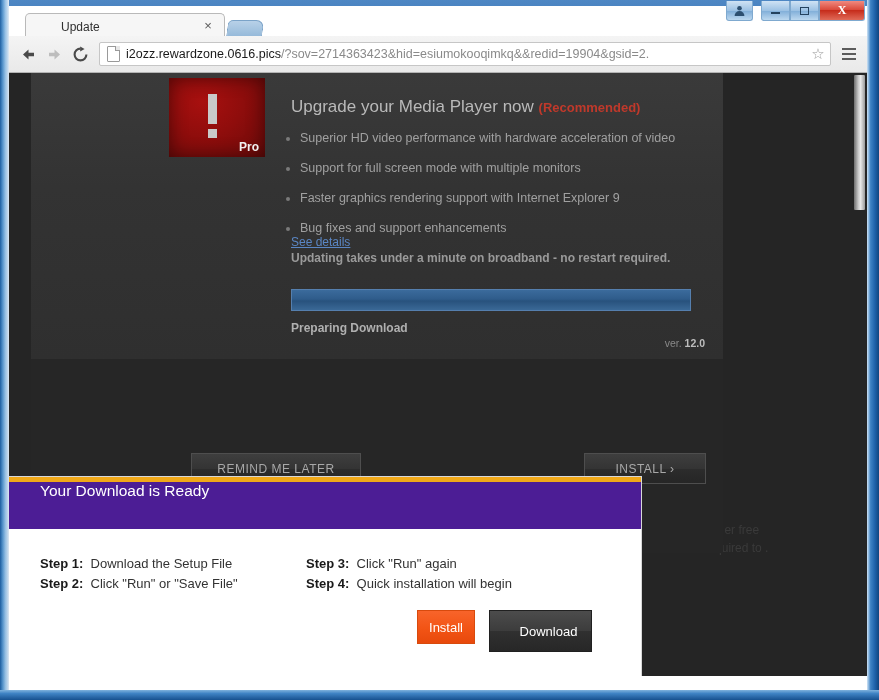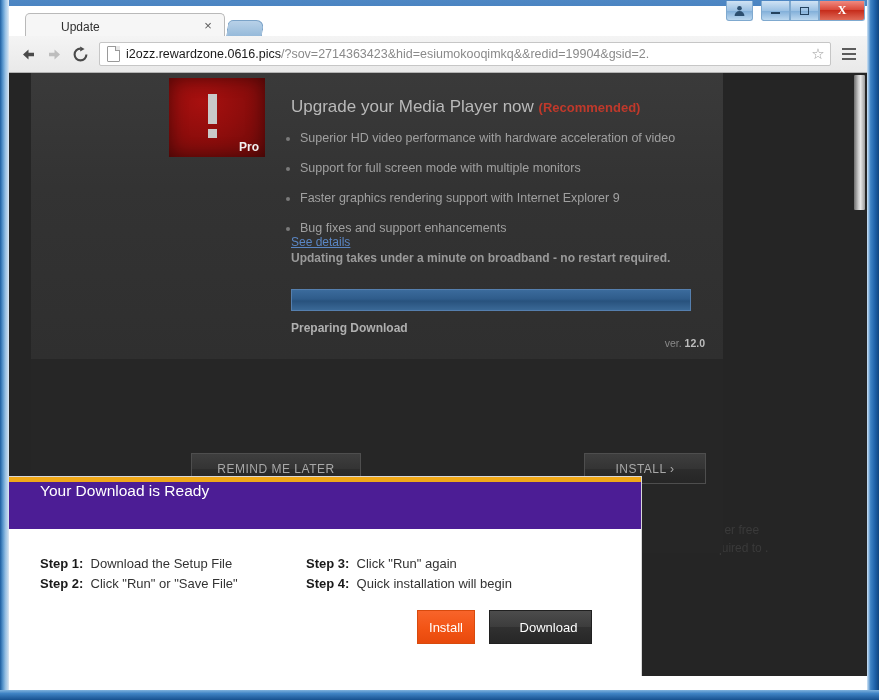--- a/index.html
+++ b/index.html
@@ -366,21 +366,21 @@
   .btn-orange {
     width: 58px; height: 34px;
     background: linear-gradient(180deg,#f8642a 0%, #f25415 55%, #e8490c 100%);
     color: #ffffff; font-size: 13px;
     display:flex; align-items:center; justify-content:center;
     border: 1px solid #d84a0d;
     box-sizing: border-box;
     font-family: Liberation Sans, sans-serif;
   }
   .btn-graydl {
-    width: 103px; height: 34px;
+    width: 103px; height: 42px;
     background: linear-gradient(180deg,#4c4c4c 0%, #3c3c3c 50%, #303030 51%, #272727 100%);
     color: #ffffff; font-size: 13px;
     display:flex; align-items:center; justify-content:center;
     border: 1px solid #202020;
     box-sizing: border-box;
     font-family: "Liberation Sans", sans-serif;
     padding-left: 16px;
   }
 </style>
 </head>

